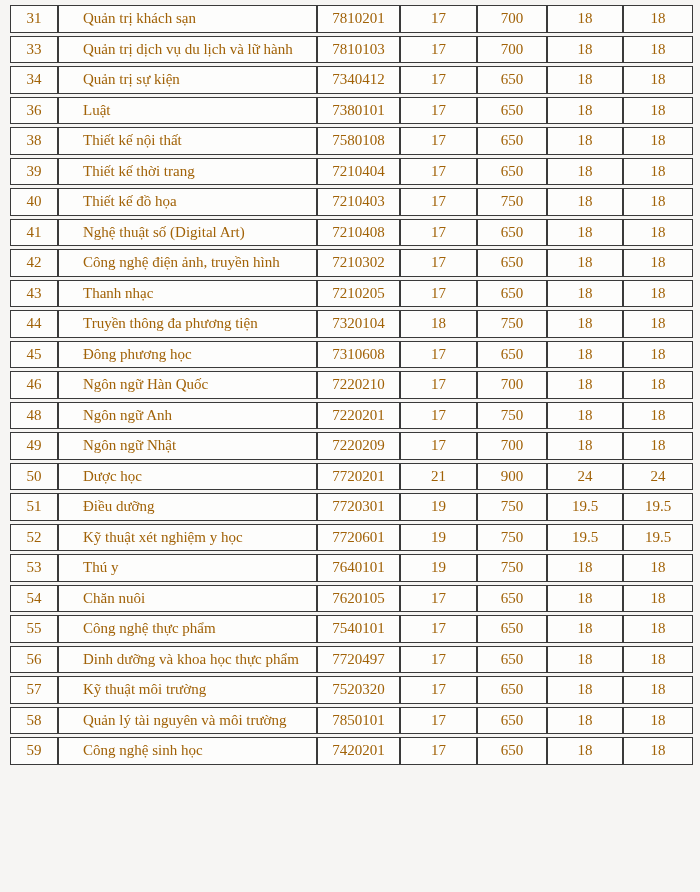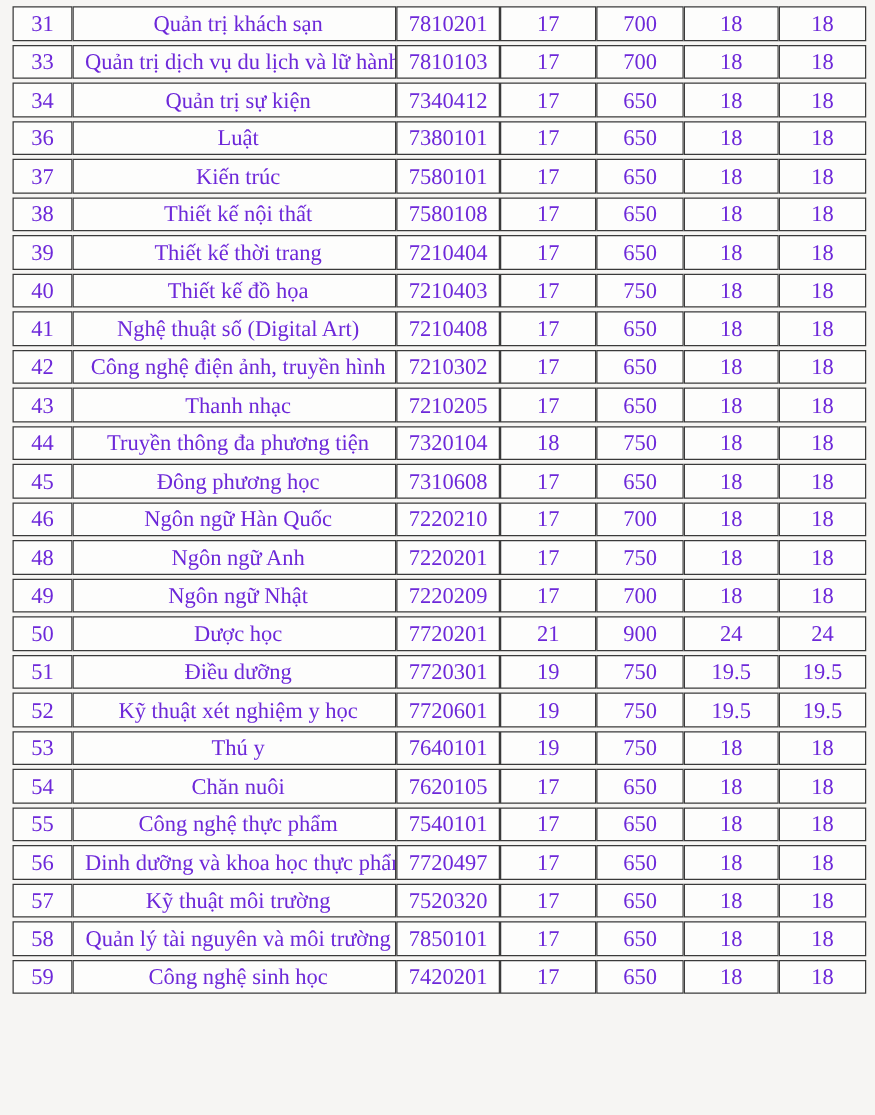--- a/index.html
+++ b/index.html
@@ -14,44 +14,44 @@
     font-family: "Liberation Serif", "DejaVu Serif", serif;
   }
   .page {
     padding: 2px 0 0 10px;
   }
   table.scores {
     border-collapse: separate;
     border-spacing: 0 3px;
     table-layout: fixed;
     width: 683px;
-    font-size: 18px;
-    color: #6d28d9;
+    font-size: 15px;
+    color: #a16207;
   }
   col.c-no      { width: 48px;  }
   col.c-name    { width: 259px; }
   col.c-code    { width: 83px;  }
   col.c-score1  { width: 77px;  }
   col.c-score2  { width: 70px;  }
   col.c-score3  { width: 76px;  }
   col.c-score4  { width: 70px;  }
   td {
     background: #fdfdfc;
     border: 1px solid #3a3a3a;
     height: 25.5px;
     padding: 0 3px;
     text-align: center;
     vertical-align: middle;
     overflow: hidden;
     white-space: nowrap;
     line-height: 1;
   }
   td.col-name {
-    text-align: center;
-    padding-left: 9px;
+    text-align: left;
+    padding-left: 24px;
   }
   td.bold {
     font-weight: normal;
   }
 </style>
 </head>
 <body>
 
 <div class="page">
   <table class="scores">
@@ -95,29 +95,20 @@
         <tr>
           <td class="col-no">36</td>
           <td class="col-name">Luật</td>
           <td class="col-code">7380101</td>
           <td class="col-score-a">17</td>
           <td class="col-score-b">650</td>
           <td class="col-score-c">18</td>
           <td class="col-score-d">18</td>
         </tr>
         <tr>
-          <td class="col-no">37</td>
-          <td class="col-name">Kiến trúc</td>
-          <td class="col-code">7580101</td>
-          <td class="col-score-a">17</td>
-          <td class="col-score-b">650</td>
-          <td class="col-score-c">18</td>
-          <td class="col-score-d">18</td>
-        </tr>
-        <tr>
           <td class="col-no">38</td>
           <td class="col-name">Thiết kế nội thất</td>
           <td class="col-code">7580108</td>
           <td class="col-score-a">17</td>
           <td class="col-score-b">650</td>
           <td class="col-score-c">18</td>
           <td class="col-score-d">18</td>
         </tr>
         <tr>
           <td class="col-no">39</td>

